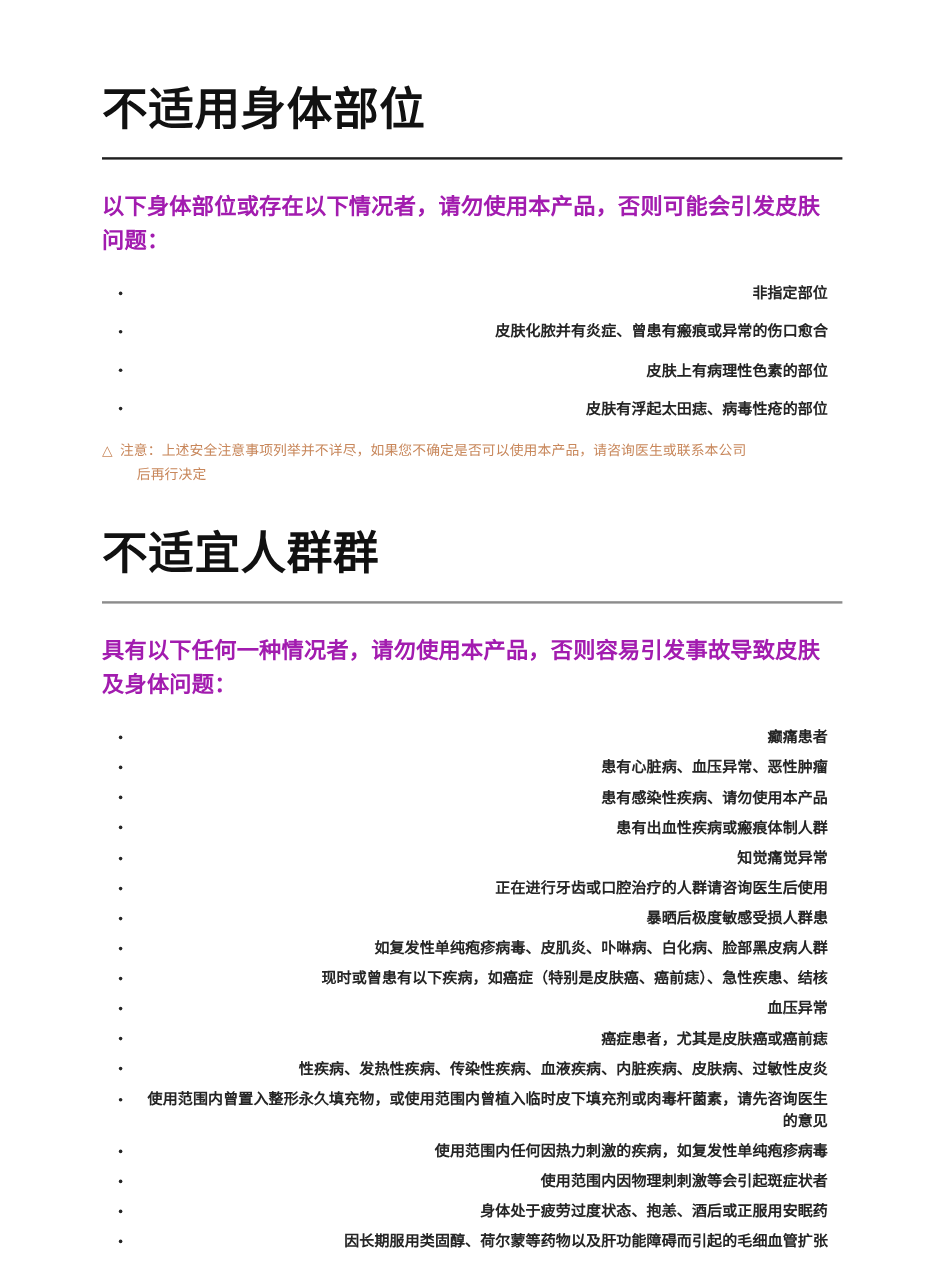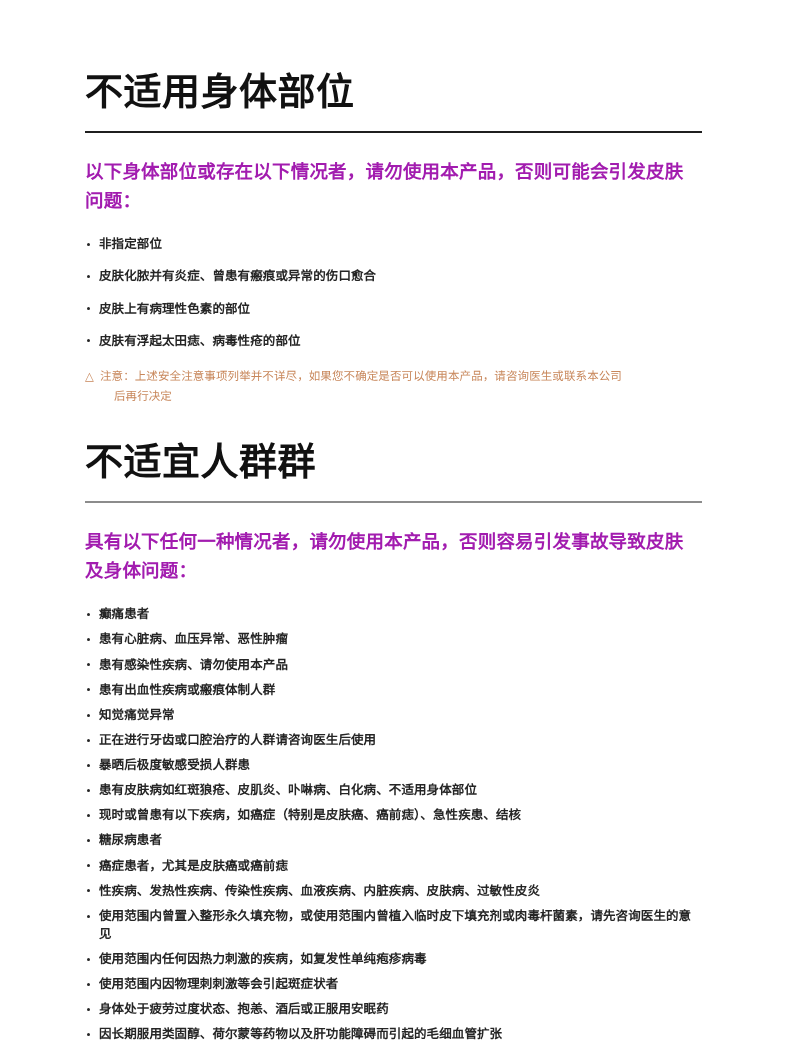--- a/index.html
+++ b/index.html
@@ -52,22 +52,23 @@
     font-weight: 700;
     line-height: 1.58;
     color: #a21caf;
     margin: 0 0 20px 0;
     letter-spacing: 0.2px;
   }
 
   
   .bullets {
     list-style: none;
-    margin: 0;
+    margin: 12px;
     padding: 0;
+    text-align: right;
   }
   .bullets li {
     position: relative;
     padding-left: 14px;
     font-size: 12.5px;
     font-weight: 700;
     color: #252525;
     line-height: 1.45;
     letter-spacing: 0.1px;
   }
@@ -149,23 +150,23 @@
     <p class="section-intro">具有以下任何一种情况者，请勿使用本产品，否则容易引发事故导致皮肤及身体问题：</p>
 
     <ul class="bullets tight">
       <li>癫痛患者</li>
       <li>患有心脏病、血压异常、恶性肿瘤</li>
       <li>患有感染性疾病、请勿使用本产品</li>
       <li>患有出血性疾病或瘢痕体制人群</li>
       <li>知觉痛觉异常</li>
       <li>正在进行牙齿或口腔治疗的人群请咨询医生后使用</li>
       <li>暴晒后极度敏感受损人群患</li>
-      <li>患有皮肤病如红斑狼疮、皮肌炎、卟啉病、白化病、不适用身体部位</li>
+      <li>如复发性单纯疱疹病毒、皮肌炎、卟啉病、白化病、脸部黑皮病人群</li>
       <li>现时或曾患有以下疾病，如癌症（特别是皮肤癌、癌前痣）、急性疾患、结核</li>
-      <li>糖尿病患者</li>
+      <li>血压异常</li>
       <li>癌症患者，尤其是皮肤癌或癌前痣</li>
       <li>性疾病、发热性疾病、传染性疾病、血液疾病、内脏疾病、皮肤病、过敏性皮炎</li>
       <li>使用范围内曾置入整形永久填充物，或使用范围内曾植入临时皮下填充剂或肉毒杆菌素，请先咨询医生的意见</li>
       <li>使用范围内任何因热力刺激的疾病，如复发性单纯疱疹病毒</li>
       <li>使用范围内因物理刺刺激等会引起斑症状者</li>
       <li>身体处于疲劳过度状态、抱恙、酒后或正服用安眠药</li>
       <li>因长期服用类固醇、荷尔蒙等药物以及肝功能障碍而引起的毛细血管扩张</li>
 
     </ul>
 

